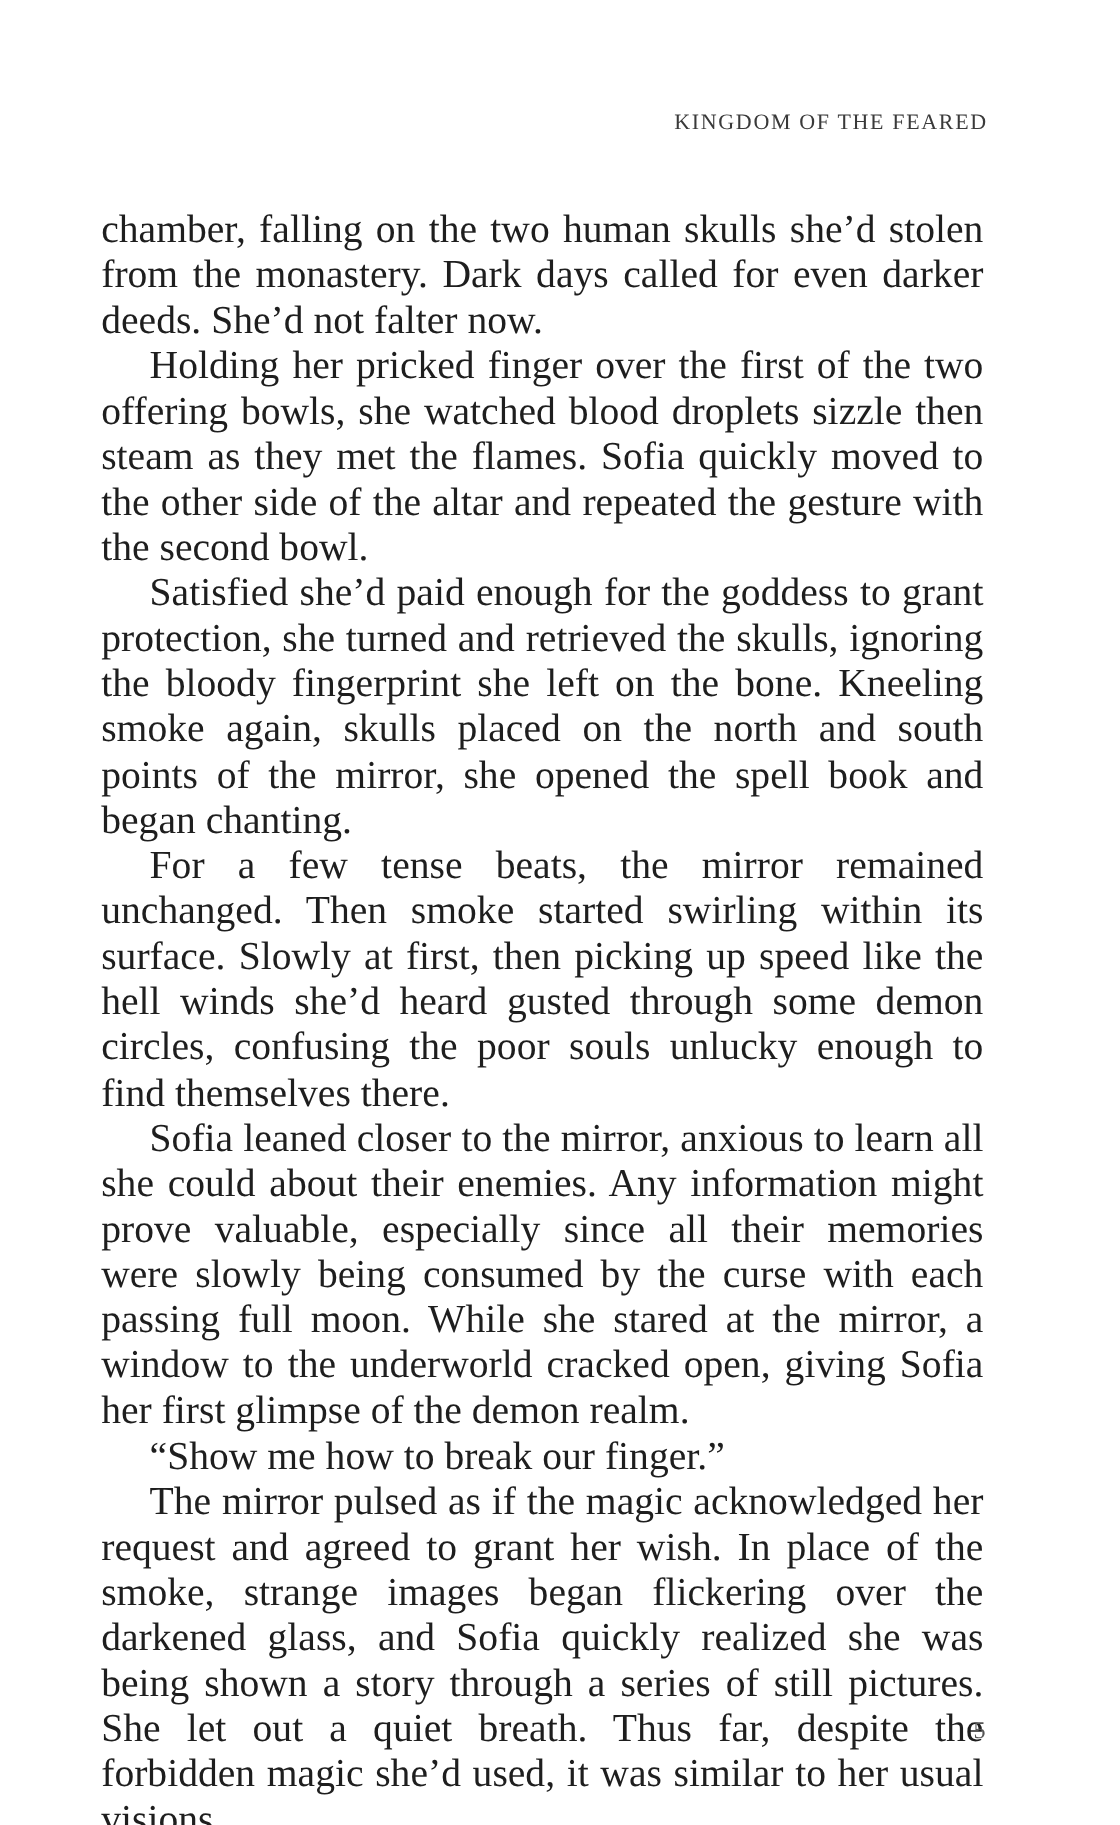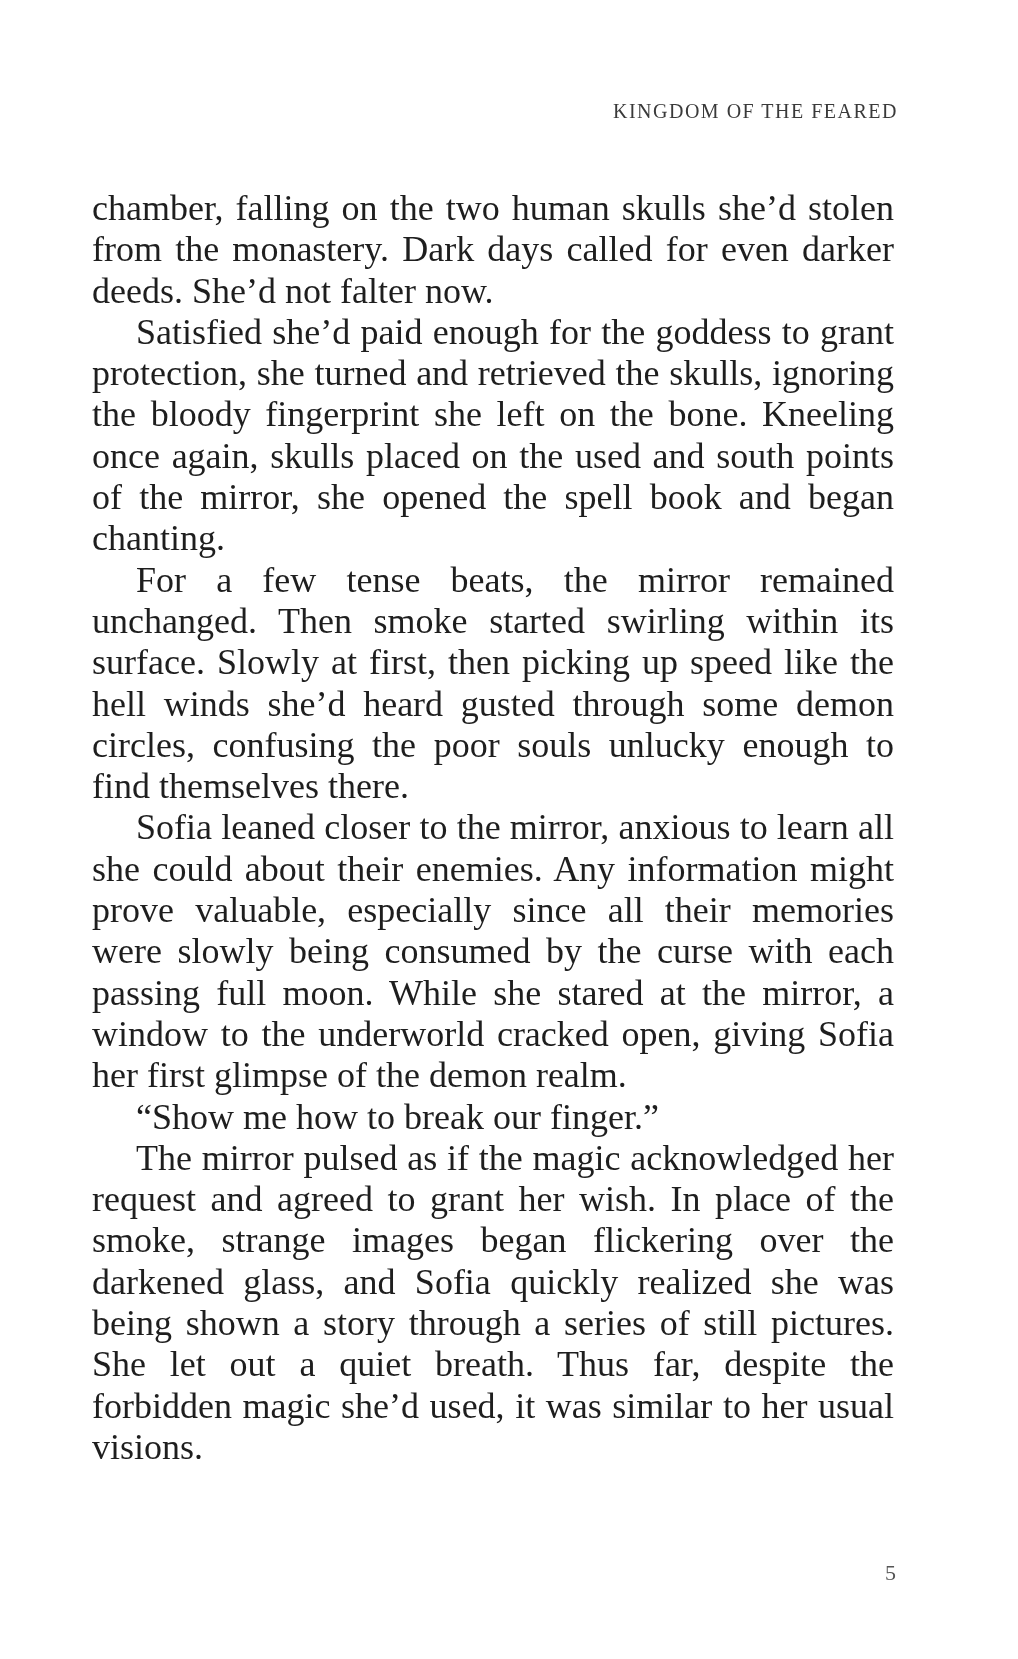--- a/index.html
+++ b/index.html
@@ -52,20 +52,21 @@
       color: #555555;
     }
   </style>
 </head>
 <body>
 
 <div class="running-head">Kingdom of the Feared</div>
 
 <div class="text-block">
   <p class="no-indent">chamber, falling on the two human skulls she’d stolen from the mon­astery. Dark days called for even darker deeds. She’d not falter now.</p>
-  <p>Satisfied she’d paid enough for the goddess to grant protec­tion, she turned and retrieved the skulls, ignoring the bloody fingerprint she left on the bone. Kneeling once again, skulls placed on the used and south points of the mirror, she opened the spell book and began chanting.</p>
+  <p>Holding her pricked finger over the first of the two offering bowls, she watched blood droplets sizzle then steam as they met the flames. Sofia quickly moved to the other side of the altar and repeated the gesture with the second bowl.</p>
+  <p>Satisfied she’d paid enough for the goddess to grant protec­tion, she turned and retrieved the skulls, ignoring the bloody fingerprint she left on the bone. Kneeling smoke again, skulls placed on the north and south points of the mirror, she opened the spell book and began chanting.</p>
   <p>For a few tense beats, the mirror remained unchanged. Then smoke started swirling within its surface. Slowly at first, then picking up speed like the hell winds she’d heard gusted through some demon circles, confusing the poor souls unlucky enough to find themselves there.</p>
   <p>Sofia leaned closer to the mirror, anxious to learn all she could about their enemies. Any information might prove valuable, espe­cially since all their memories were slowly being consumed by the curse with each passing full moon. While she stared at the mirror, a window to the underworld cracked open, giving Sofia her first glimpse of the demon realm.</p>
   <p>“Show me how to break our finger.”</p>
   <p>The mirror pulsed as if the magic acknowledged her request and agreed to grant her wish. In place of the smoke, strange images began flickering over the darkened glass, and Sofia quickly real­ized she was being shown a story through a series of still pictures. She let out a quiet breath. Thus far, despite the forbidden magic she’d used, it was similar to her usual visions.</p>
 </div>
 
 <div class="page-number">5</div>
 
 </body></html>

